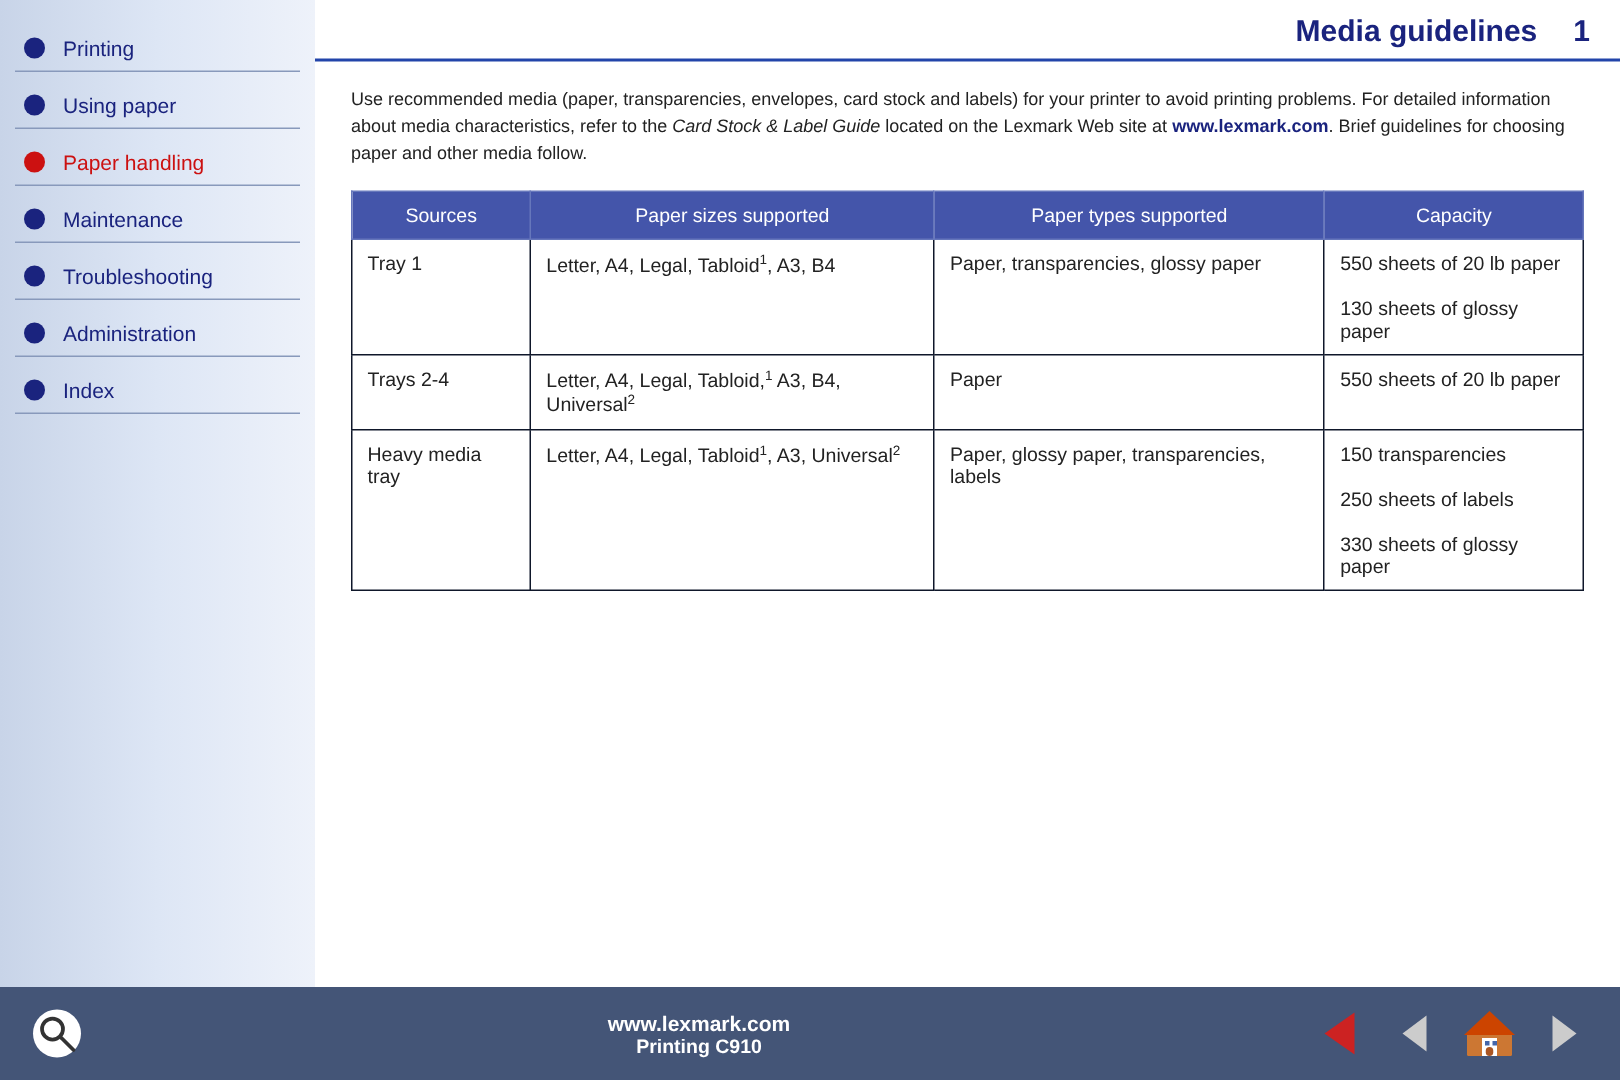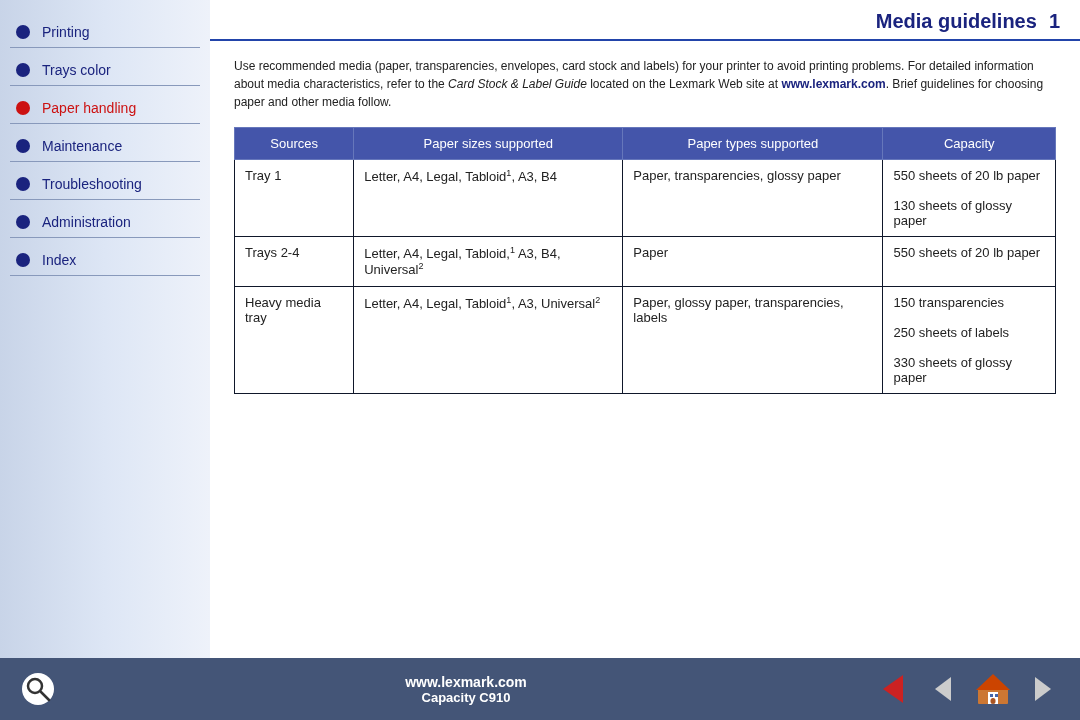--- a/index.html
+++ b/index.html
@@ -89,21 +89,21 @@
       justify-content: flex-end;
       align-items: center;
       padding: 10px 20px 6px 20px;
       border-bottom: 2px solid #2244aa;
     }
 
     .page-title-text {
       font-size: 20px;
       font-weight: bold;
       color: #1a237e;
-      margin-right: 12px;
+      margin-right: 24px;
     }
 
     .page-number {
       font-size: 20px;
       font-weight: bold;
       color: #1a237e;
     }
 
     
     .content-body {
@@ -253,21 +253,21 @@
 
 <div class="main-area">
 
   <div class="sidebar">
     <div class="sidebar-item">
       <div class="sidebar-bullet"></div>
       <span class="sidebar-label">Printing</span>
     </div>
     <div class="sidebar-item">
       <div class="sidebar-bullet"></div>
-      <span class="sidebar-label">Trays color</span>
+      <span class="sidebar-label">Using paper</span>
     </div>
     <div class="sidebar-item">
       <div class="sidebar-bullet active"></div>
       <span class="sidebar-label active">Paper handling</span>
     </div>
     <div class="sidebar-item">
       <div class="sidebar-bullet"></div>
       <span class="sidebar-label">Maintenance</span>
     </div>
     <div class="sidebar-item">
@@ -337,21 +337,21 @@
         <svg width="28" height="28" viewBox="0 0 28 28">
           <circle cx="11" cy="11" r="7" fill="none" stroke="#333" stroke-width="2.5"></circle>
           <line x1="17" y1="17" x2="25" y2="25" stroke="#333" stroke-width="2.5" stroke-linecap="round"></line>
         </svg>
       </div>
     </div>
   </div>
 
   <div class="bottom-center">
     <span class="bottom-url">www.lexmark.com</span>
-    <span class="bottom-model">Capacity C910</span>
+    <span class="bottom-model">Printing C910</span>
   </div>
 
   <div class="bottom-right">
     <div class="nav-btn">
       <div class="nav-arrow-left"></div>
     </div>
     <div class="nav-btn">
       <div class="nav-arrow-right-small" style="border-left-color:#ccc; border-right: none; border-top:12px solid transparent; border-bottom:12px solid transparent; border-right:16px solid #ccc; border-left:none; width:0; height:0;"></div>
     </div>
     <div class="nav-btn">

